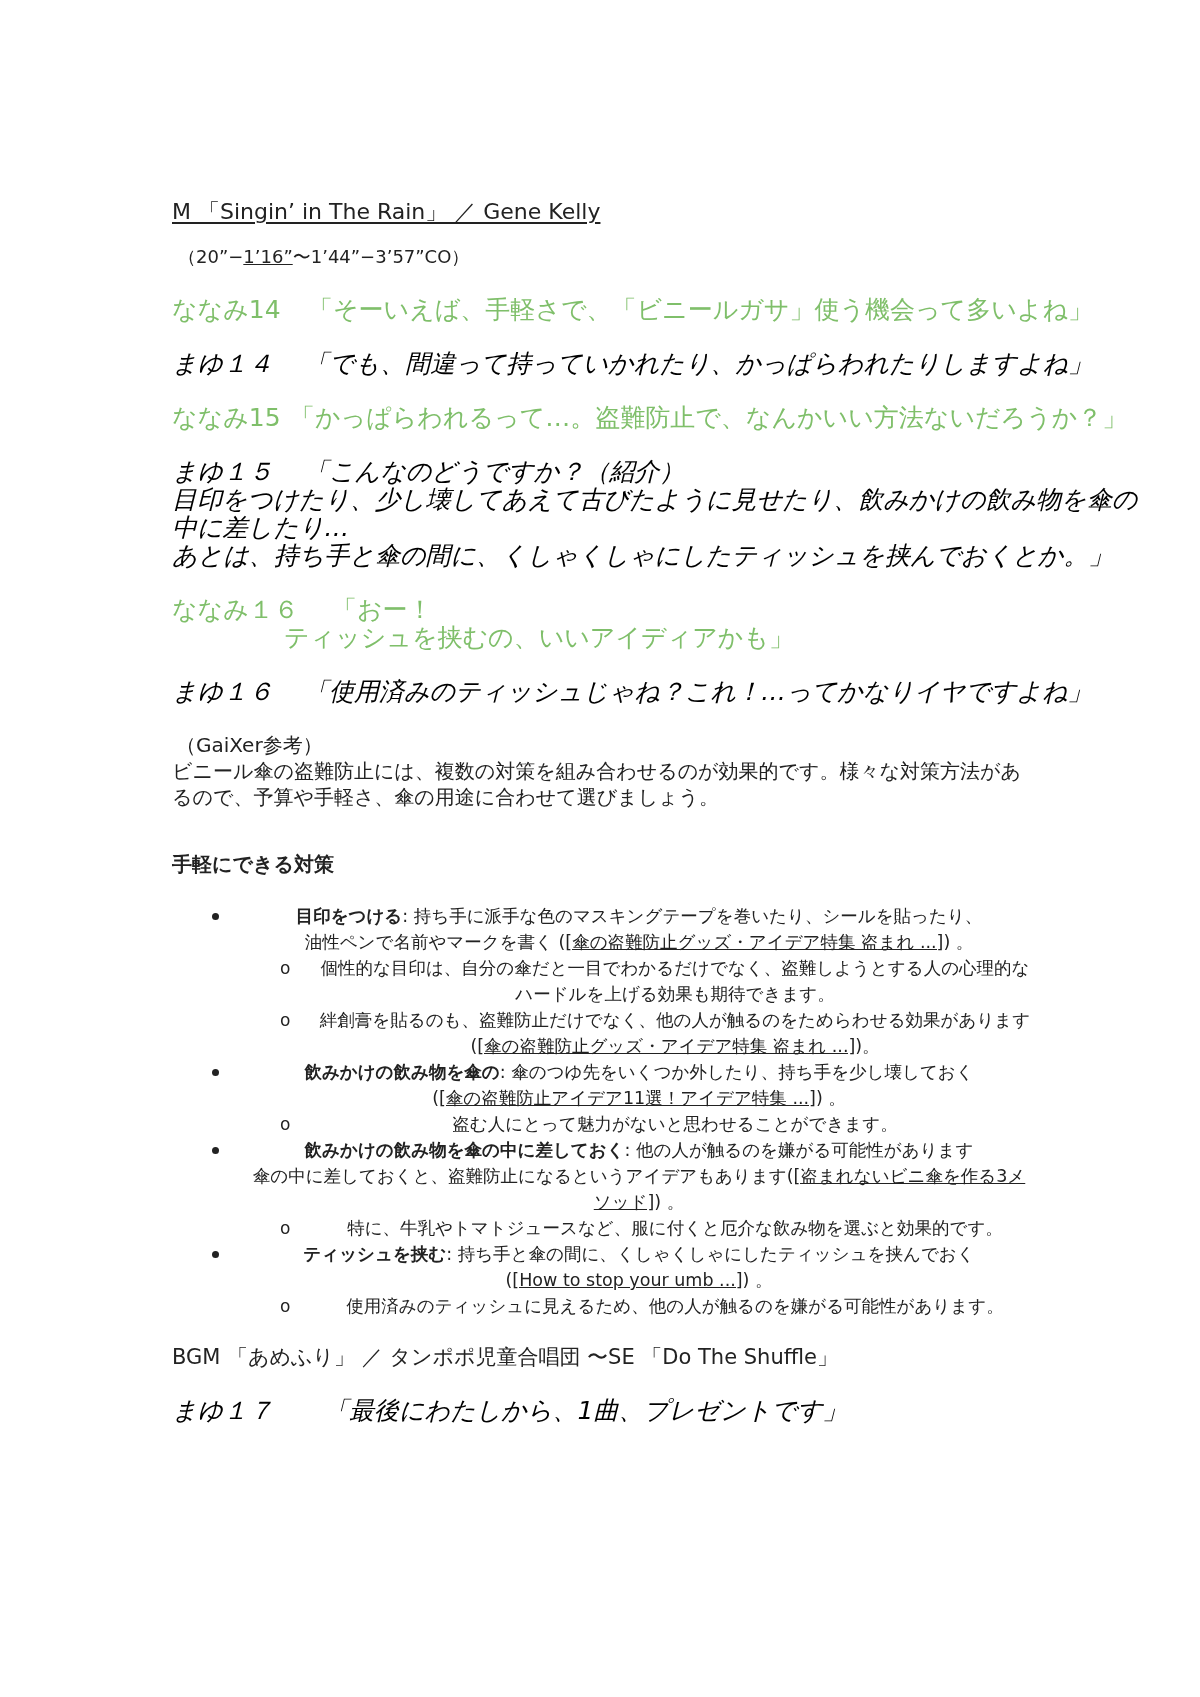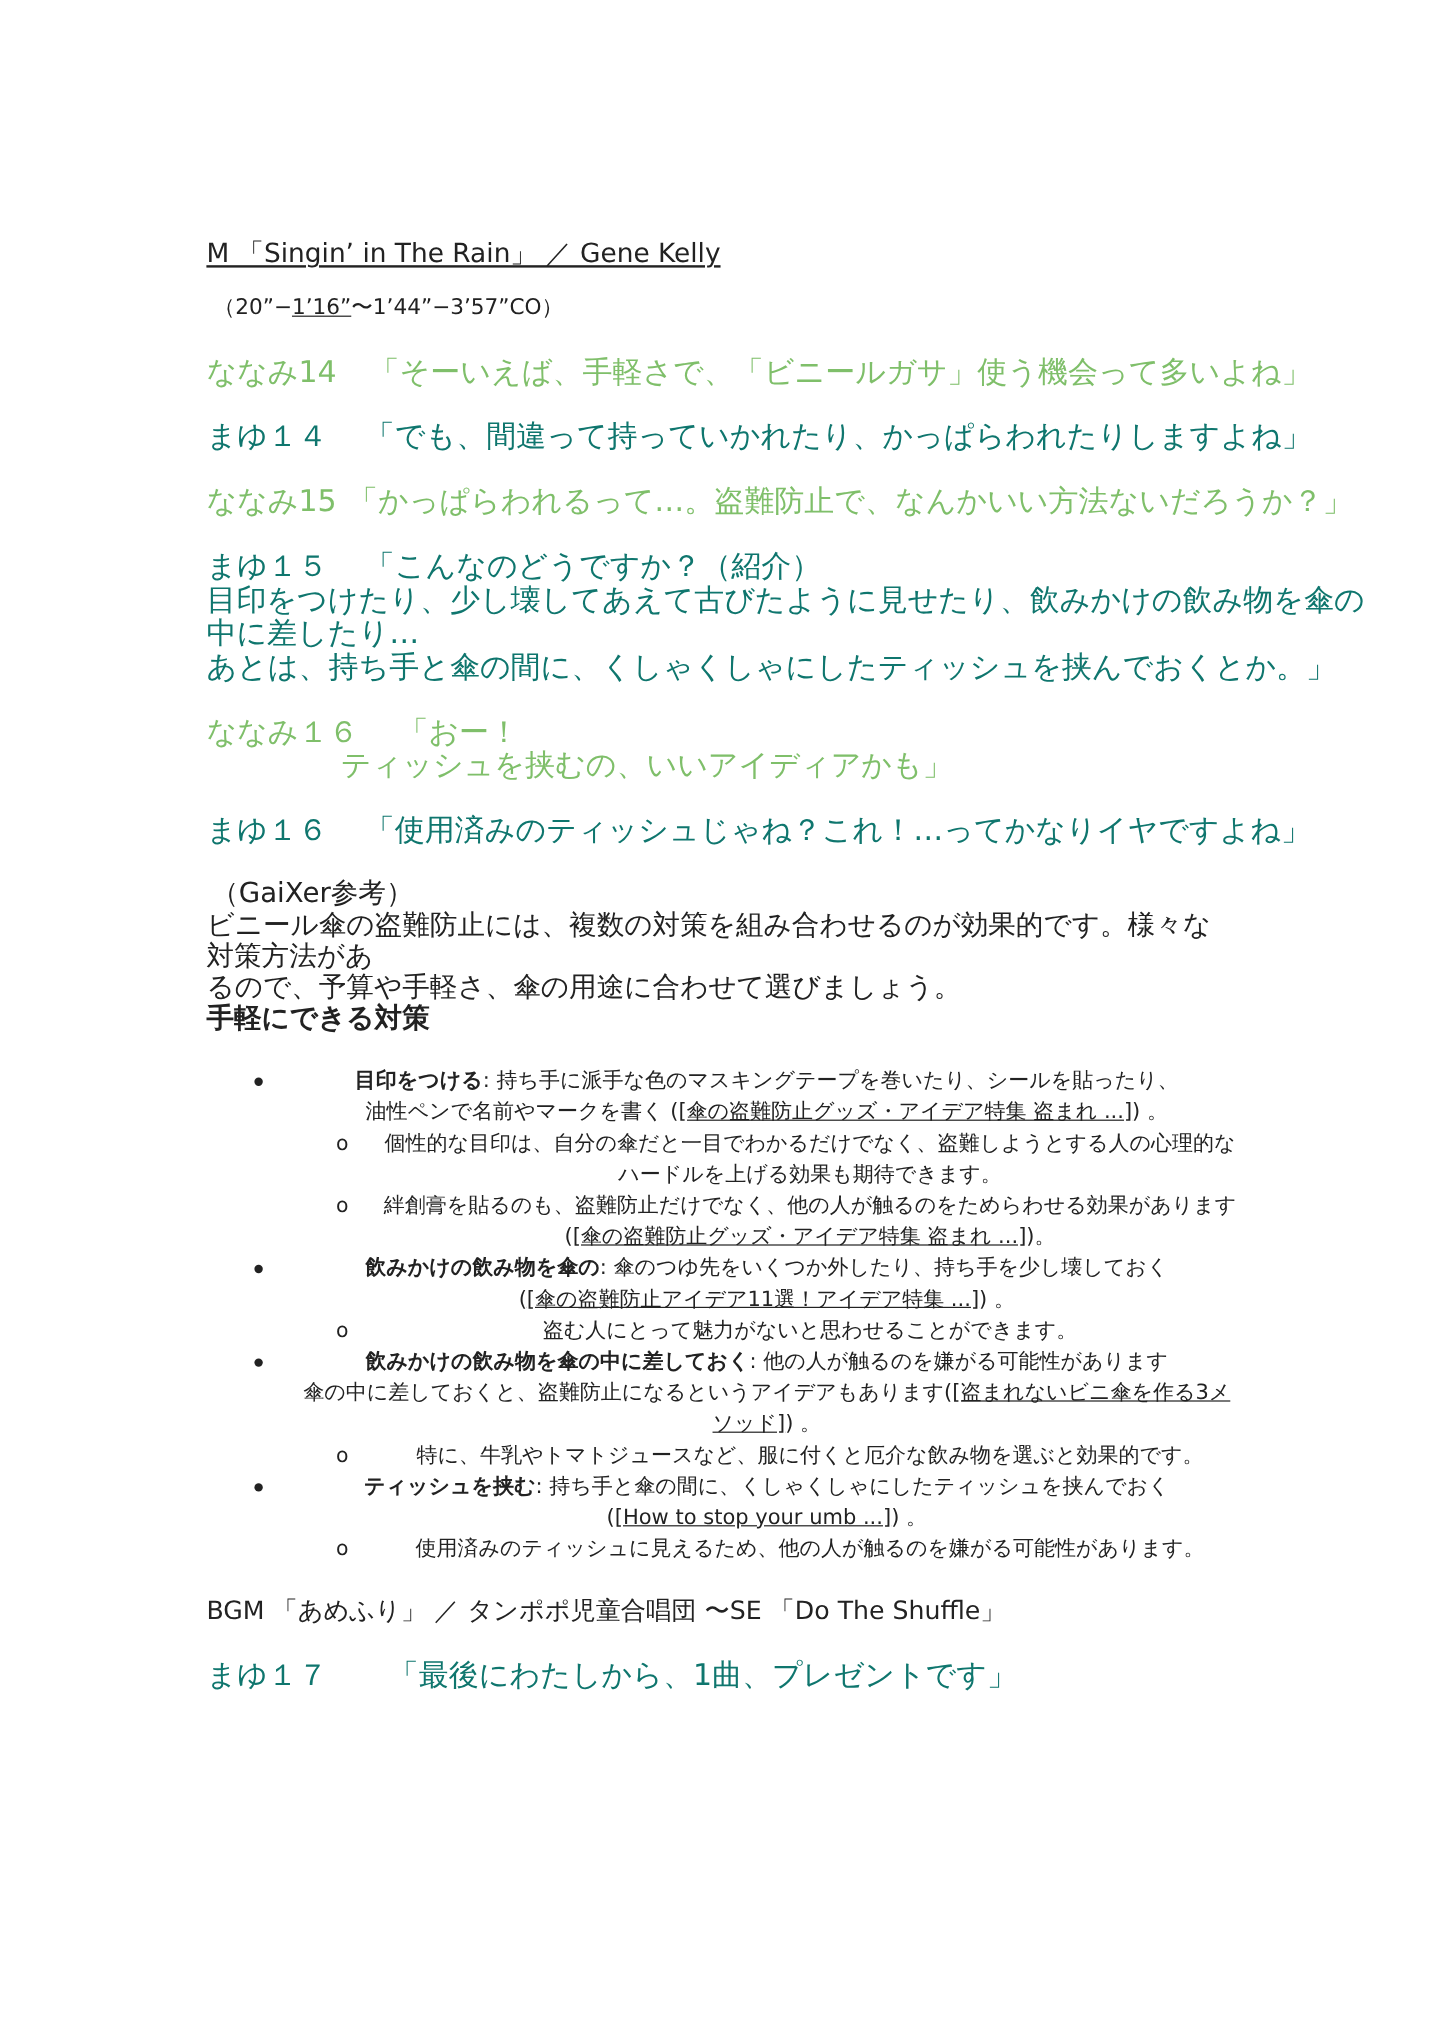--- a/index.html
+++ b/index.html
@@ -12,28 +12,28 @@
     .title {
       font-size: 22px; line-height: 28px; text-decoration: underline;
       text-decoration-thickness: 2px; text-underline-offset: 3px;
       color: #222; margin: 0; white-space: nowrap;
     }
     .timing { font-size: 18px; line-height: 26px; margin: 18px 0 0 6px; color: #222; }
     .timing .u { text-decoration: underline; }
 
     .line { font-size: 25px; line-height: 28px; white-space: nowrap; margin: 0; }
     .green { color: #7fbf6a; }
-    .red { color: #0f766e; }
+    .red { color: #000000; font-style: italic; }
     .spk { display: inline-block; }
     .gap-a { margin-top: 26px; }
     .indent-line { padding-left: 112px; }
 
-    .ref { margin-top: 26px; font-size: 23px; line-height: 26px; color: #222; }
+    .ref { margin-top: 26px; font-size: 20px; line-height: 26px; color: #222; }
     .ref p { margin: 0; }
-    .ref .heading { font-weight: bold; }
+    .ref .heading { font-weight: bold; margin-top: 41px; }
     .ref .src { margin-left: 4px; }
 
     ul.bullets { list-style: none; margin: 26px 0 0 0; padding: 0; font-size: 17.5px; line-height: 26px; color: #222; }
     ul.bullets > li { position: relative; padding-left: 74px; margin: 0; text-align: center; }
     ul.bullets > li::before {
       content: ""; position: absolute; left: 40px; top: 10px;
       width: 7px; height: 7px; border-radius: 50%; background: #222;
     }
     ul.sub { list-style: none; margin: 0; padding: 0; }
     ul.sub > li { position: relative; padding-left: 72px; }

